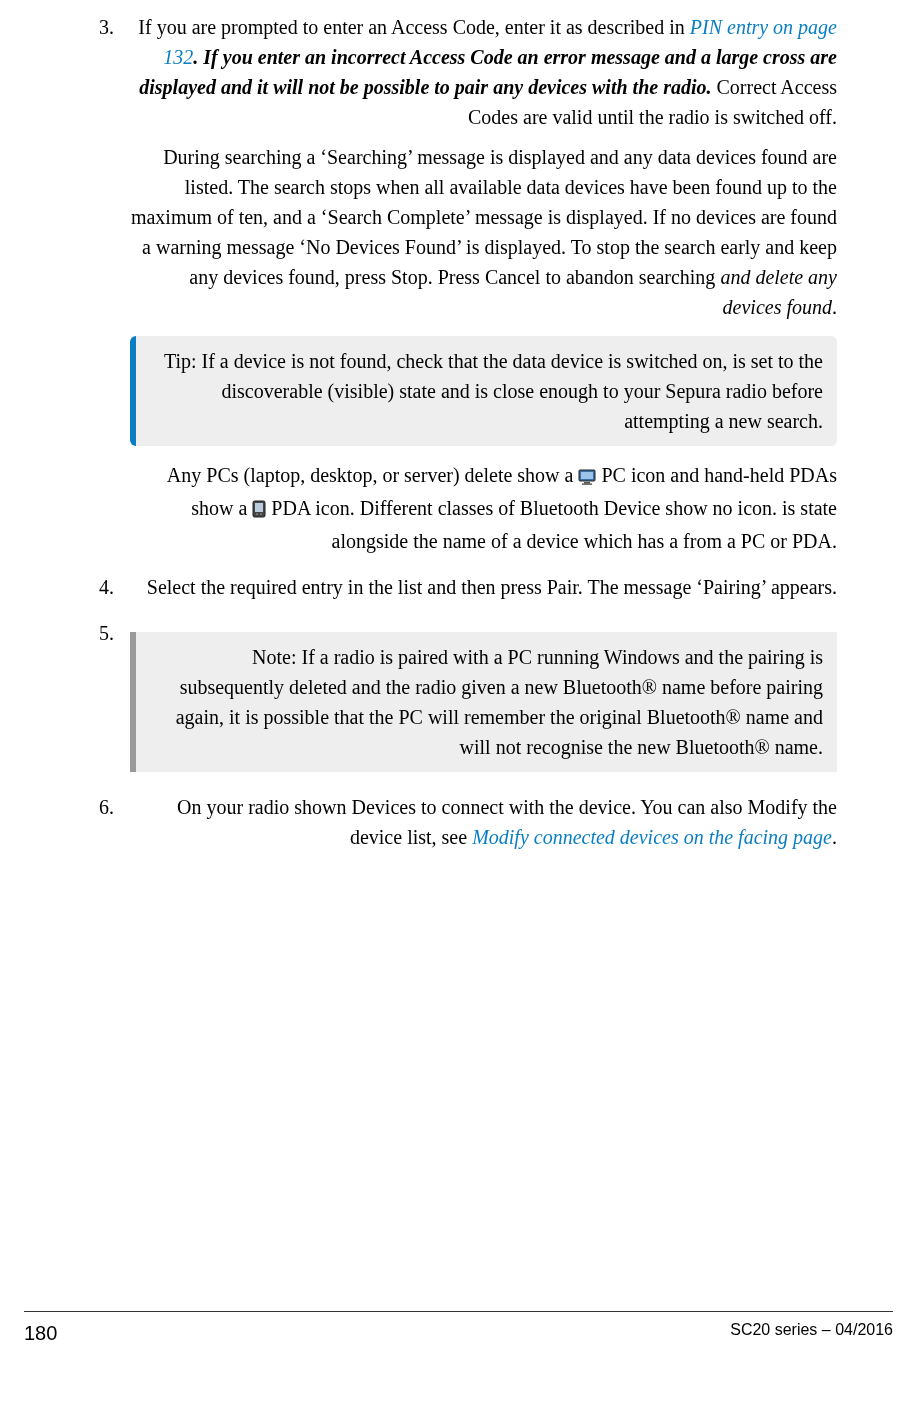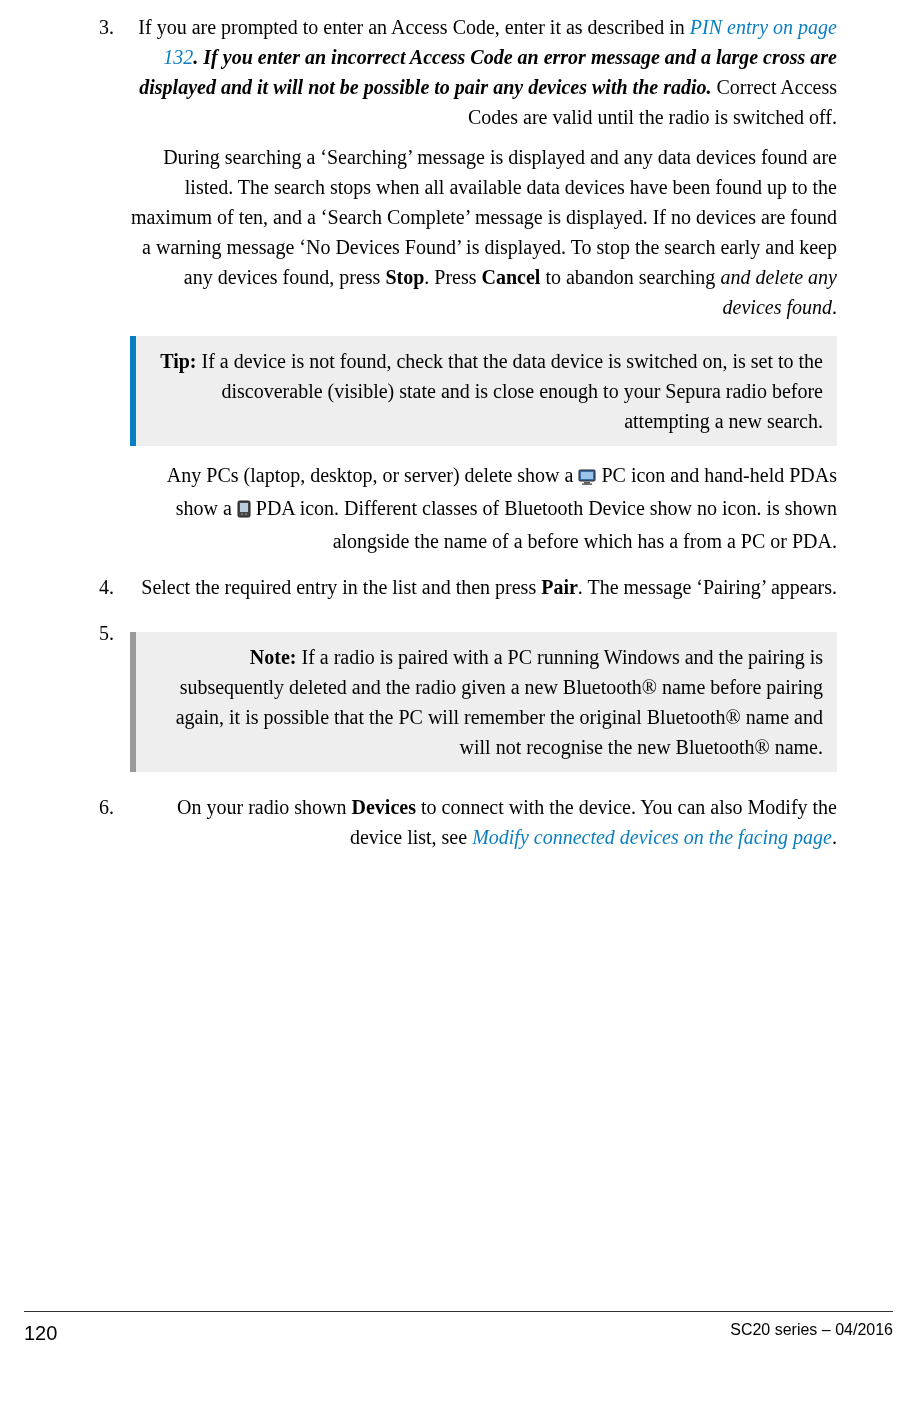--- a/index.html
+++ b/index.html
@@ -38,39 +38,40 @@
     }
     p {
       margin: 0 0 10px 0;
     }
     a.xref {
       color: #0a7ec2;
       font-style: italic;
       text-decoration: none;
     }
     .bold {
-      font-weight: bold;
+      font-weight: normal;
     }
     .italic {
       font-style: italic;
     }
     .bolditalic {
       font-weight: bold;
       font-style: italic;
     }
     .callout {
       background: #eee;
       border-left: 6px solid #999;
       padding: 10px 14px;
       margin: 14px 0;
       font-size: 20px;
       line-height: 1.5;
     }
     .callout.tip {
       border-left-color: #0a7ec2;
+      border-radius: 6px;
     }
     .icon-inline {
       display: inline-block;
       vertical-align: -3px;
     }
     .footer {
       position: absolute;
       bottom: 12px;
       left: 24px;
       right: 24px;
@@ -110,21 +111,21 @@
           <span>Any PCs (laptop, desktop, or server) delete show a </span><span class="icon-inline"><svg width="18" height="16" viewBox="0 0 18 16">
                 <rect x="1" y="1" width="16" height="11" rx="1" fill="#3a6ea5" stroke="#222" stroke-width="1"></rect>
                 <rect x="3" y="3" width="12" height="7" fill="#9cc3e8"></rect>
                 <rect x="6" y="13" width="6" height="1.5" fill="#555"></rect>
                 <rect x="4" y="14.5" width="10" height="1.2" fill="#333"></rect>
               </svg></span><span> PC icon and hand-held PDAs show a </span><span class="icon-inline"><svg width="14" height="18" viewBox="0 0 14 18">
                 <rect x="1" y="1" width="12" height="16" rx="1.5" fill="#444" stroke="#222" stroke-width="1"></rect>
                 <rect x="3" y="3" width="8" height="9" fill="#bcd"></rect>
                 <rect x="4" y="13.5" width="2" height="1.3" fill="#888"></rect>
                 <rect x="8" y="13.5" width="2" height="1.3" fill="#888"></rect>
-              </svg></span><span> PDA icon. Different classes of Bluetooth Device show no icon. is shown alongside the name of a before which has a from a PC or PDA.</span>
+              </svg></span><span> PDA icon. Different classes of Bluetooth Device show no icon. is state alongside the name of a device which has a from a PC or PDA.</span>
         </p>
       </div>
     </li>
 
     <li>
       <div class="li-num">4.</div>
       <div class="li-body">
         <p>
           <span>Select the required entry in the list and then press </span><span class="bold">Pair</span><span>. The message ‘Pairing’ appears.</span>
         </p>
@@ -146,17 +147,17 @@
       <div class="li-body">
         <p>
           <span>On your radio shown </span><span class="bold">Devices</span><span> to connect with the device. You can also Modify the device list, see </span><a href="#" class="xref">Modify connected devices on the facing page</a><span>.</span>
         </p>
       </div>
     </li>
   </ol>
 
 
   <div class="footer">
-    <span class="page-num">120</span>
+    <span class="page-num">180</span>
     <span>SC20 series – 04/2016</span>
   </div>
 
 </div>
 
 </body></html>

